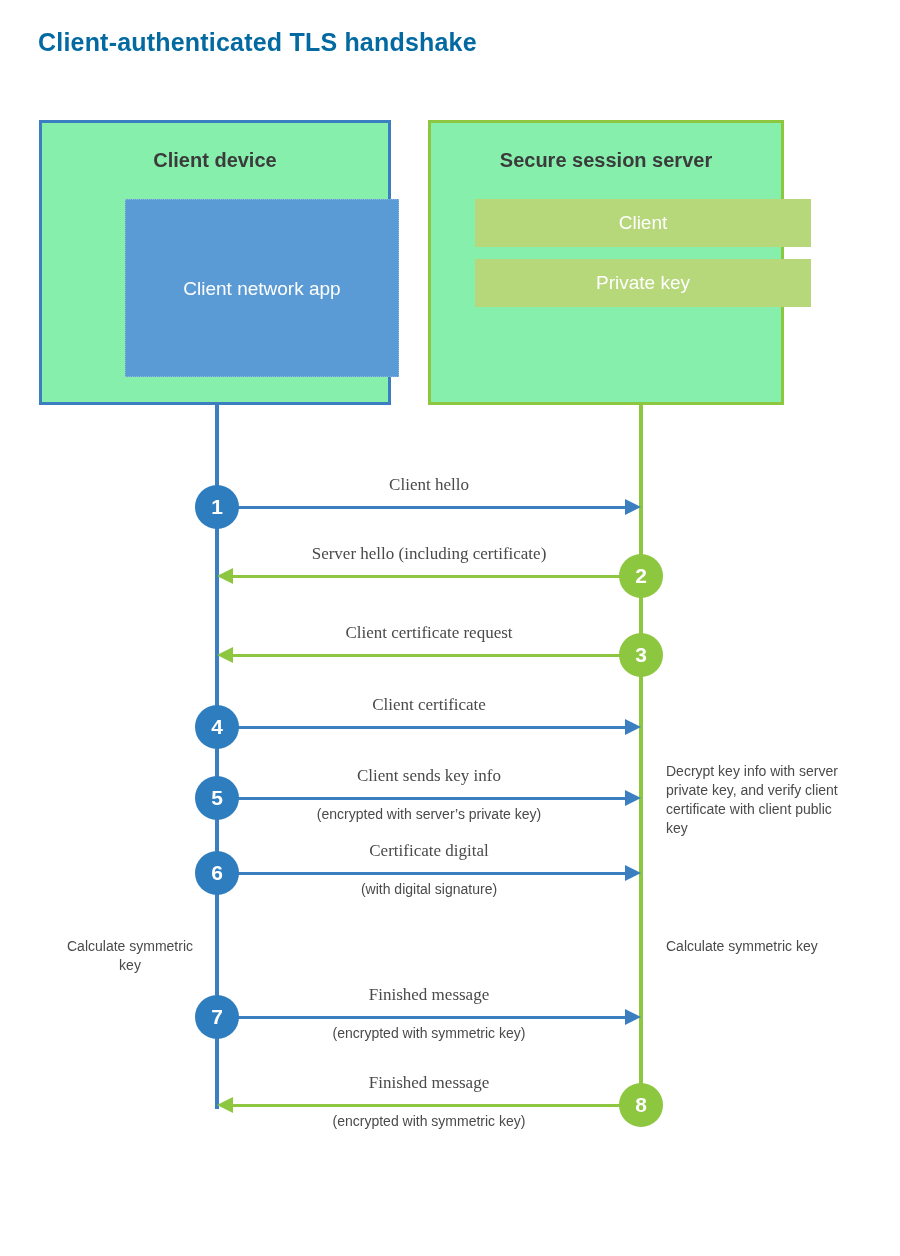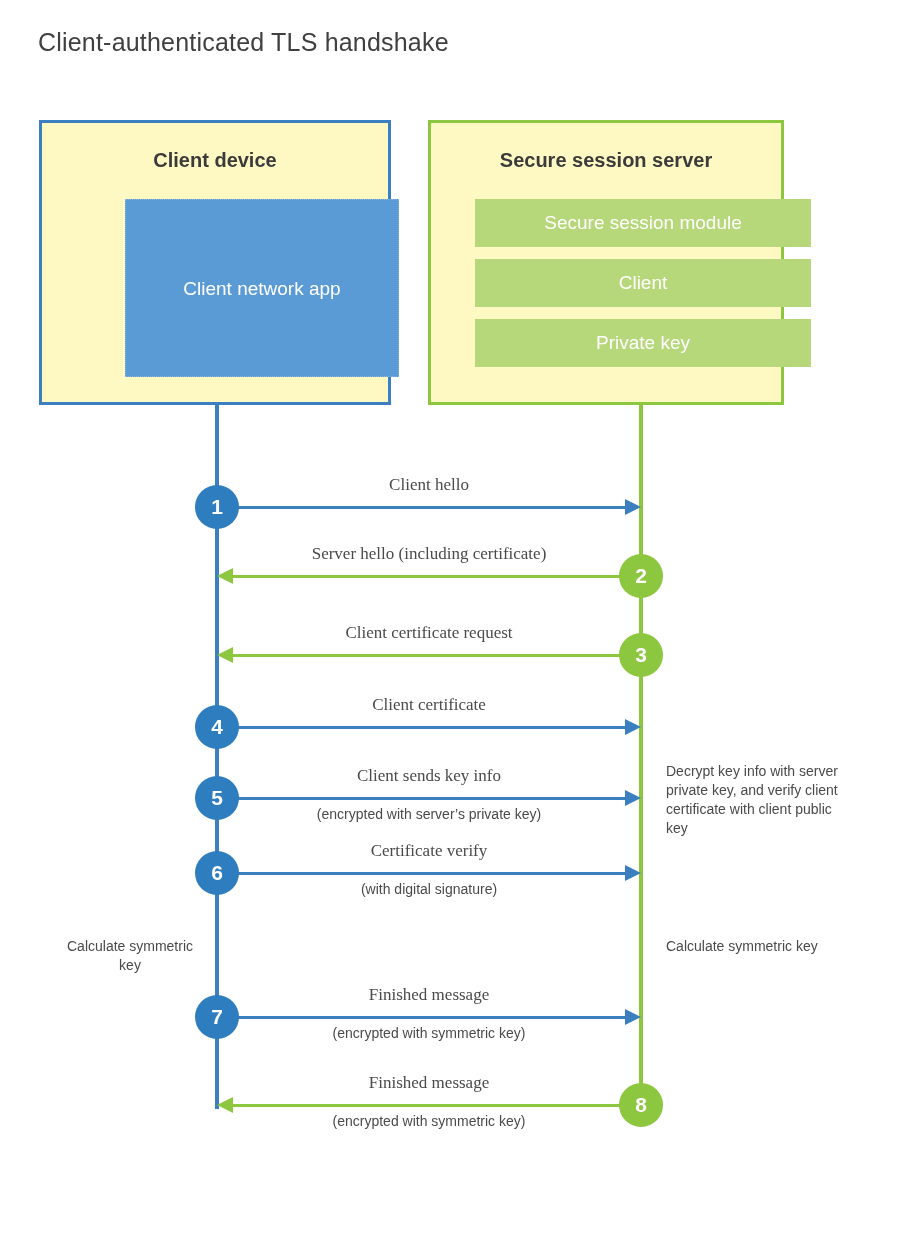--- a/index.html
+++ b/index.html
@@ -21,30 +21,30 @@
     height: 1256px;
     overflow: hidden;
   }
 
   
   .title {
     position: absolute;
     left: 38px;
     top: 28px;
     font-size: 25px;
-    font-weight: 400;
-    color: #404040;
+    font-weight: 700;
+    color: #0369a1;
     letter-spacing: 0.2px;
     white-space: nowrap;
   }
 
   
   .party-box {
     position: absolute;
-    background: #fef9c3;
+    background: #86efac;
     box-sizing: border-box;
     padding-left: 20px;
   }
   .party-box.client {
     left: 39px;
     top: 120px;
     width: 352px;
     height: 285px;
     border: 3px solid #3C7FC0;
   }
@@ -220,21 +220,20 @@
   <div class="title">Client-authenticated TLS handshake</div>
 
   <div class="party-box client">
     <div class="party-title">Client device</div>
     <div class="client-app">Client network app</div>
   </div>
 
   <div class="party-box server">
     <div class="party-title">Secure session server</div>
     <div class="server-stack">
-      <div class="server-item">Secure session module</div>
       <div class="server-item">Client</div>
       <div class="server-item">Private key</div>
     </div>
   </div>
 
   <div class="lifeline client-line"></div>
   <div class="lifeline server-line"></div>
 
   <div class="msg to-server" style="top:507px">
     <div class="msg-label">Client hello</div>
@@ -266,21 +265,21 @@
 
   <div class="msg to-server" style="top:798px">
     <div class="msg-label">Client sends key info</div>
     <div class="msg-sublabel">(encrypted with server’s private key)</div>
     <div class="arrow-line"></div>
     <div class="arrow-head"></div>
     <div class="step-badge client-side">5</div>
   </div>
 
   <div class="msg to-server" style="top:873px">
-    <div class="msg-label">Certificate verify</div>
+    <div class="msg-label">Certificate digital</div>
     <div class="msg-sublabel">(with digital signature)</div>
     <div class="arrow-line"></div>
     <div class="arrow-head"></div>
     <div class="step-badge client-side">6</div>
   </div>
 
   <div class="msg to-server" style="top:1017px">
     <div class="msg-label">Finished message</div>
     <div class="msg-sublabel">(encrypted with symmetric key)</div>
     <div class="arrow-line"></div>

